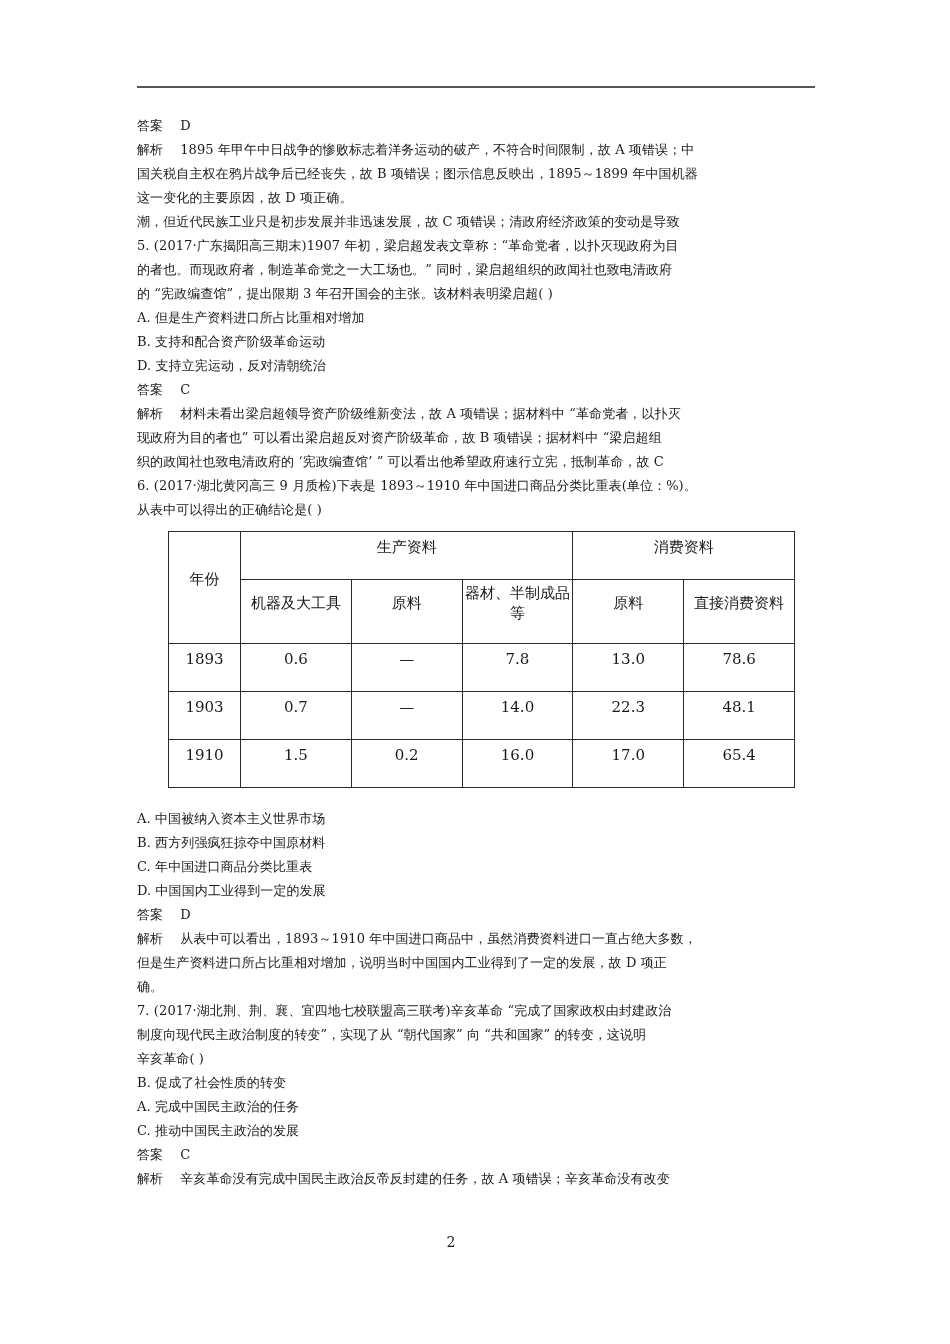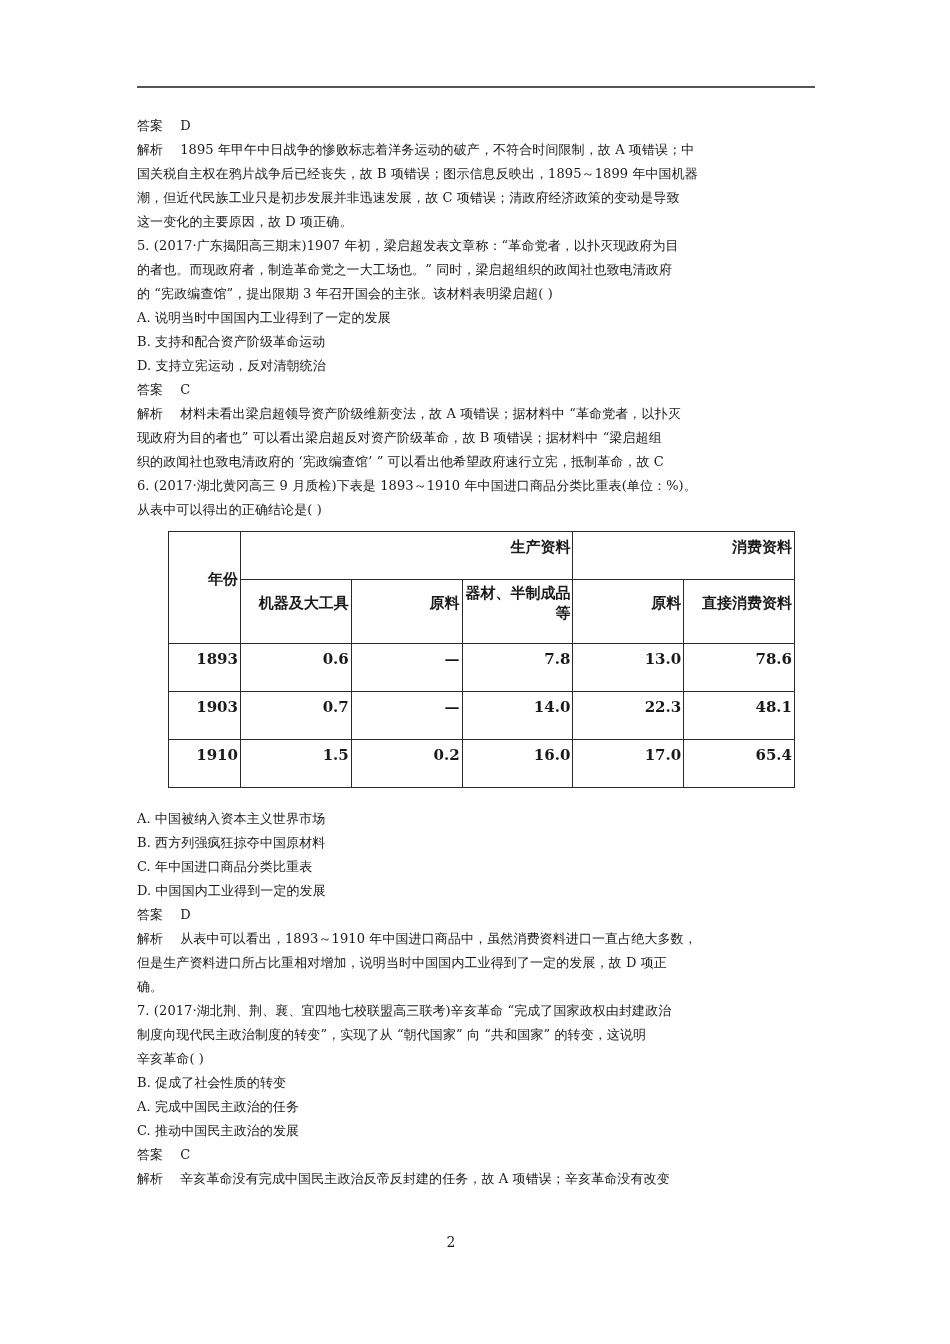--- a/index.html
+++ b/index.html
@@ -54,23 +54,23 @@
   }
   table.data {
     border-collapse: collapse;
     width: 627px;
     table-layout: fixed;
     font-size: 15px;
     font-family: "DejaVu Serif", "Liberation Serif", serif;
   }
   table.data th, table.data td {
     border: 1.2px solid #2a2a2a;
-    text-align: right;
+    text-align: center;
     padding: 3px 2px 20px 2px;
-    font-weight: bold;
+    font-weight: normal;
     line-height: 20px;
     height: 24px;
   }
   table.data th.yearhead {
     width: 67px;
   }
   .c-mach { width: 134px; }
   .c-raw1 { width: 66px; }
   .c-equip { width: 166px; }
   .c-raw2 { width: 66px; }
@@ -93,29 +93,29 @@
 
 <div class="page">
   <div class="content">
 
     <div class="top-rule"></div>
 
     <div class="block">
       <div class="line"><span class="label-head">答案</span><span class="gap-md"></span><span>D</span></div>
       <div class="line"><span class="label-head">解析</span><span class="gap-md"></span><span>1895 年甲午中日战争的惨败标志着洋务运动的破产，不符合时间限制，故 A 项错误；中</span></div>
       <div class="line"><span>国关税自主权在鸦片战争后已经丧失，故 B 项错误；图示信息反映出，1895～1899 年中国机器</span></div>
+      <div class="line"><span>这一变化的主要原因，故 D 项正确。</span></div>
       <div class="line"><span>潮，但近代民族工业只是初步发展并非迅速发展，故 C 项错误；清政府经济政策的变动是导致</span></div>
-      <div class="line"><span>这一变化的主要原因，故 D 项正确。</span></div>
     </div>
 
     <div class="block qblock">
       <div class="line"><span>5. (2017·广东揭阳高三期末)1907 年初，梁启超发表文章称：“革命党者，以扑灭现政府为目</span></div>
       <div class="line"><span>的者也。而现政府者，制造革命党之一大工场也。” 同时，梁启超组织的政闻社也致电清政府</span></div>
       <div class="line"><span>的 “宪政编查馆”，提出限期 3 年召开国会的主张。该材料表明梁启超(    )</span></div>
-      <div class="line"><span>A. 说明当时中国国内工业得到了一定的发展</span></div>
+      <div class="line"><span>A. 但是生产资料进口所占比重相对增加</span></div>
       <div class="line"><span>B. 支持和配合资产阶级革命运动</span></div>
       <div class="line"><span>D. 支持立宪运动，反对清朝统治</span></div>
       <div class="line"><span class="label-head">答案</span><span class="gap-md"></span><span>C</span></div>
       <div class="line"><span class="label-head">解析</span><span class="gap-md"></span><span>材料未看出梁启超领导资产阶级维新变法，故 A 项错误；据材料中 “革命党者，以扑灭</span></div>
       <div class="line"><span>现政府为目的者也” 可以看出梁启超反对资产阶级革命，故 B 项错误；据材料中 “梁启超组</span></div>
       <div class="line"><span>织的政闻社也致电清政府的 ‘宪政编查馆’ ” 可以看出他希望政府速行立宪，抵制革命，故 C</span></div>
     </div>
 
     <div class="block qblock">
       <div class="line"><span>6. (2017·湖北黄冈高三 9 月质检)下表是 1893～1910 年中国进口商品分类比重表(单位：%)。</span></div>

